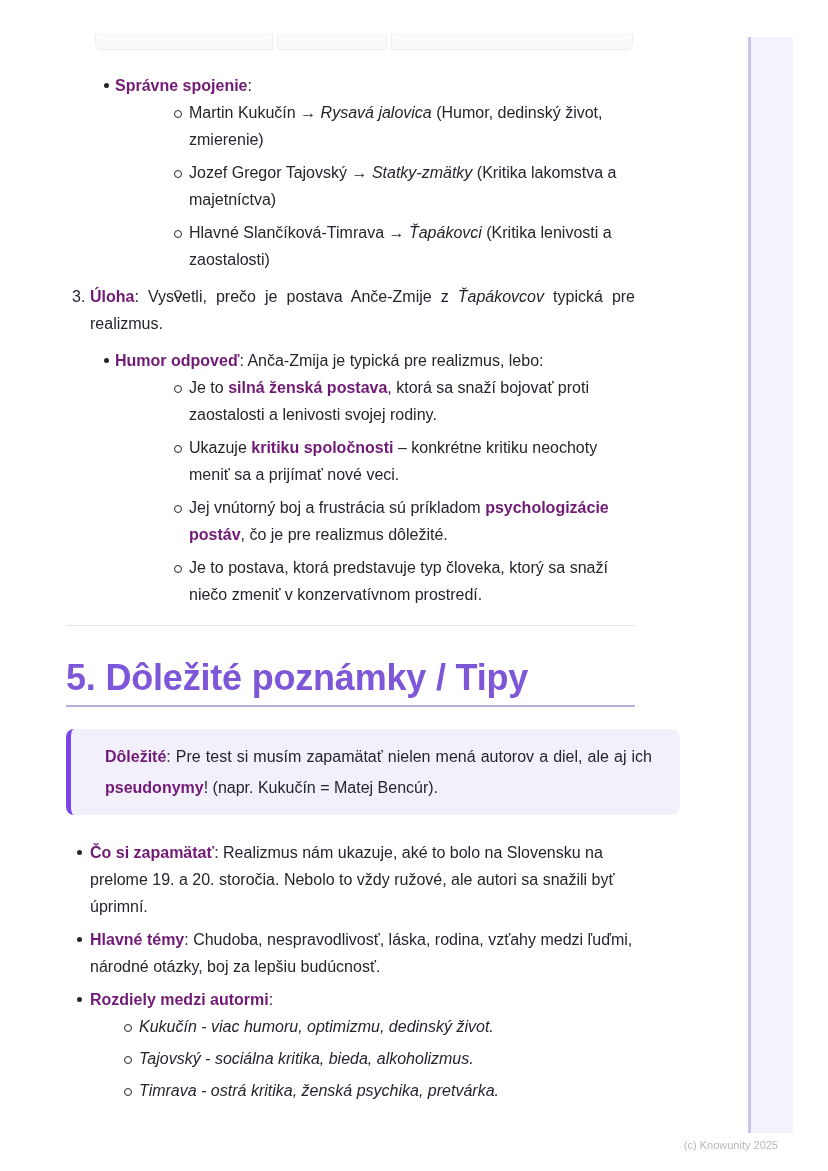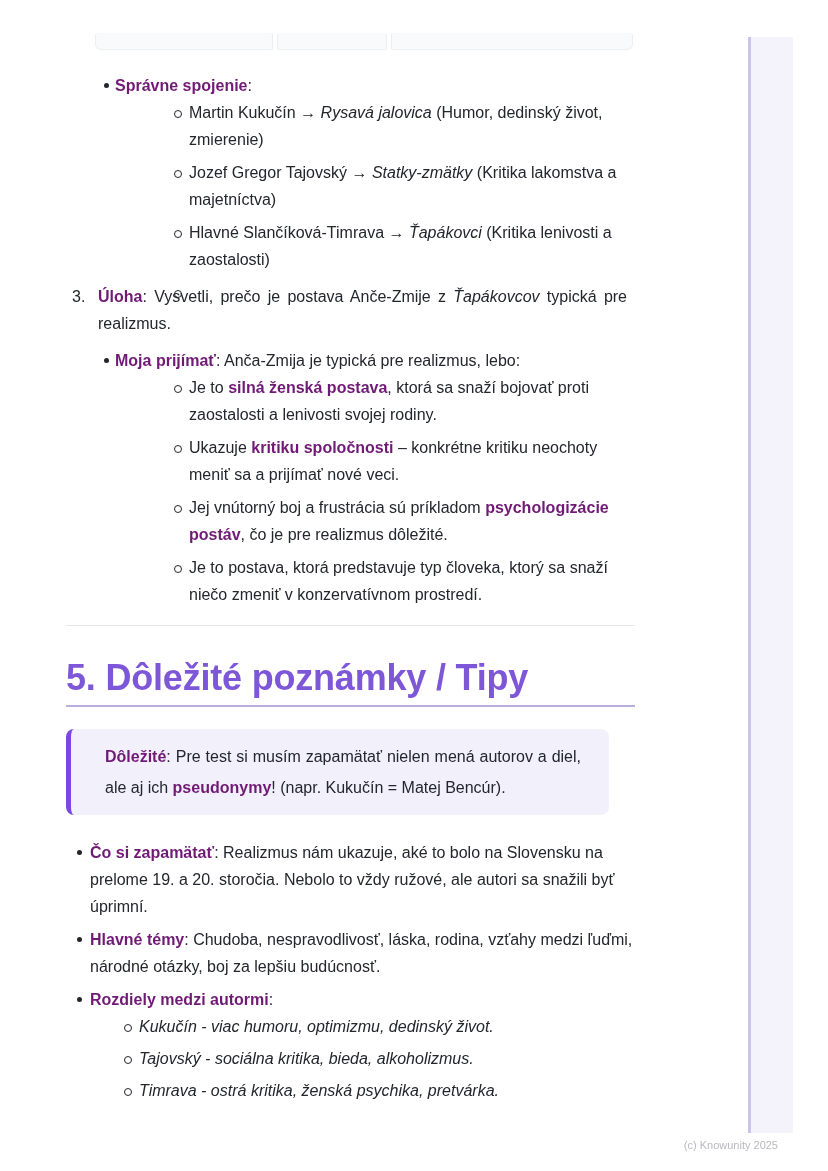--- a/index.html
+++ b/index.html
@@ -30,36 +30,36 @@
   .lv1a > li > .disc{left:38px;}
   .lv2a > li{padding-left:74px;margin-bottom:6px;}
   .lv2a > li > .ring{left:59px;}
   .lv2a{margin-top:0;}
 
   .list-a{margin-top:22px;}
   .list-b{margin-top:10px;}
 
   .task-item{margin-top:10px;position:relative;padding-left:24px;}
   .task-item .num{position:absolute;left:6px;top:0;}
-  .task-item p{margin:8px;text-align:justify;}
+  .task-item p{margin:0;text-align:justify;}
 
   .disc{position:absolute;top:11px;width:5px;height:5px;border-radius:50%;background:#24262d;}
   .ring{position:absolute;top:10.5px;width:6px;height:6px;border-radius:50%;border:1.5px solid #24262d;box-sizing:content-box;background:#fff;}
 
   hr.divider{border:none;border-top:1px solid #e7e7ea;margin:17px 0 0 0;}
 
   h2.section-heading{
     margin:33px 0 0 0;font-size:36px;line-height:37px;font-weight:700;
     color:#7e57d8;padding-bottom:9px;border-bottom:2px solid #b9aede;
     letter-spacing:-0.2px;
   }
 
   .callout{
     margin-top:22px;background:#f2f0fa;border-left:5px solid #7c45e8;
-    border-radius:8px;padding:12px 28px 12px 34px;box-sizing:border-box;width:543px;
+    border-radius:8px;padding:12px 28px 12px 34px;box-sizing:border-box;width:614px;
   }
   .callout p{margin:0;line-height:31px;text-align:justify;}
 
   .bottom-list{margin-top:24px;}
   .lv1c > li{padding-left:24px;margin-bottom:6px;}
   .lv1c > li > .disc{left:11px;}
   .lv2c > li{padding-left:49px;margin-bottom:5px;font-style:italic;}
   .lv2c > li > .ring{left:34px;}
 
   .side-strip{
@@ -107,21 +107,21 @@
   </ul>
 
   <div class="task-item">
     <span class="num">3.</span>
     <p><span class="b">Úloha</span><span>: Vysvetli, prečo je postava Anče-Zmije z </span><span class="i">Ťapákovcov</span><span> typická pre realizmus.</span></p>
   </div>
 
   <ul class="lv1a list-b">
     <li>
       <span class="disc"></span>
-      <p><span class="b">Moja prijímať</span><span>: Anča-Zmija je typická pre realizmus, lebo:</span></p>
+      <p><span class="b">Humor odpoveď</span><span>: Anča-Zmija je typická pre realizmus, lebo:</span></p>
       <ul class="lv2a">
         <li>
           <span class="ring"></span>
           <p><span>Je to </span><span class="b">silná ženská postava</span><span>, ktorá sa snaží bojovať proti zaostalosti a lenivosti svojej rodiny.</span></p>
         </li>
         <li>
           <span class="ring"></span>
           <p><span>Ukazuje </span><span class="b">kritiku spoločnosti</span><span> – konkrétne kritiku neochoty meniť sa a prijímať nové veci.</span></p>
         </li>
         <li>

